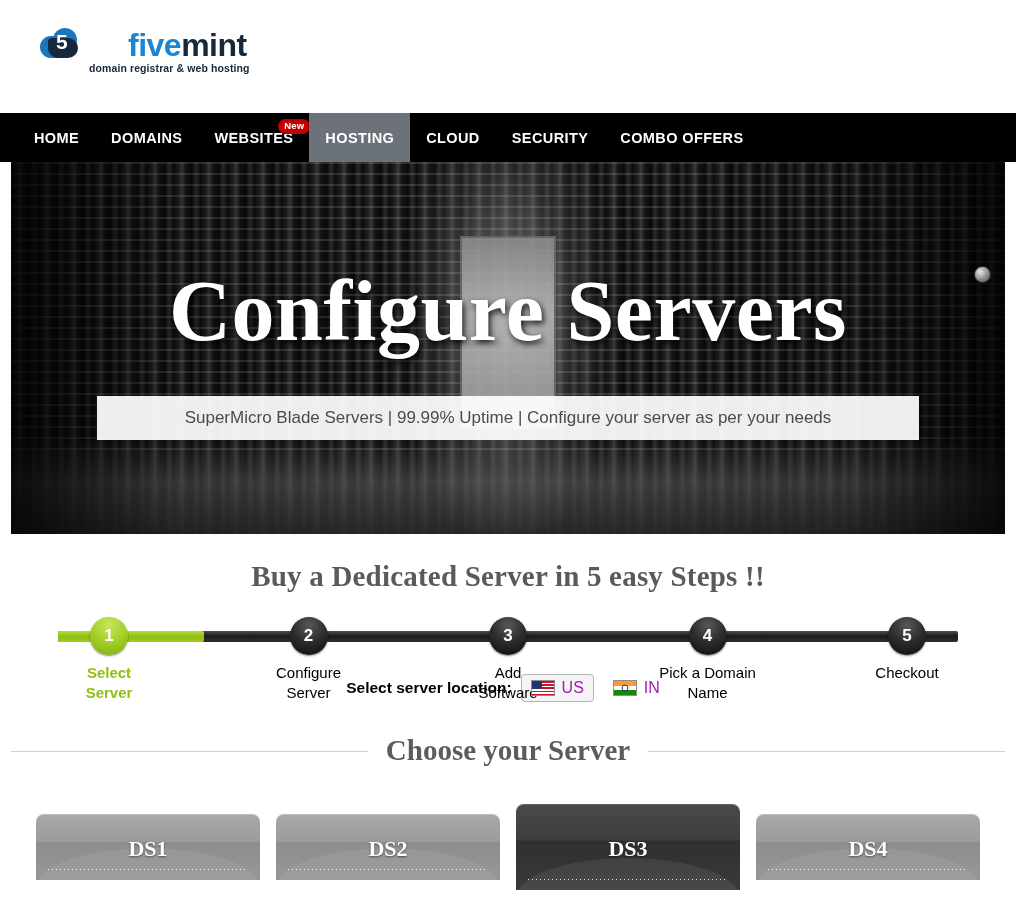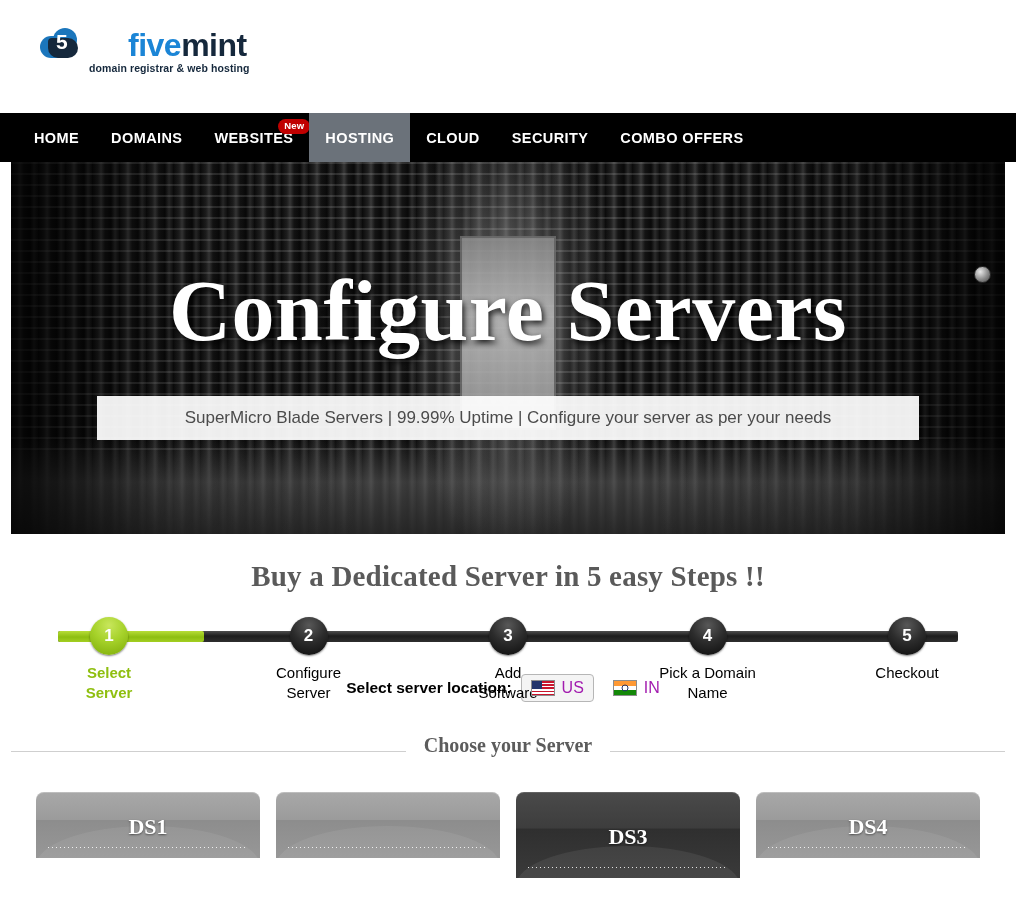--- a/index.html
+++ b/index.html
@@ -350,31 +350,31 @@
   .choose-title {
     position: absolute;
     left: 0; right: 0;
     top: 0;
     text-align: center;
   }
   .choose-title span {
     background: #ffffff;
     padding: 0 18px;
     font-family: "Liberation Serif", serif;
-    font-size: 20px;
+    font-size: 29px;
     font-weight: bold;
     color: #5c5c5c;
   }
 
   
   .server-tabs {
     margin-top: 24px;
     display: flex;
     justify-content: center;
-    align-items: flex-start;
+    align-items: center;
     gap: 16px;
     height: 110px;
   }
   .server-tab {
     width: 224px;
     height: 66px;
     border-radius: 8px 8px 0 0;
     background: linear-gradient(to bottom, #a8a8a8 0%, #9b9b9b 42%, #8d8d8d 43%, #979797 100%);
     position: relative;
     cursor: pointer;
@@ -539,20 +539,21 @@
     <span>Choose your Server</span>
   </div>
 </div>
 
 <div class="server-tabs">
   <div class="server-tab">
     <div class="tab-label">DS1</div>
     <div class="tab-dots"></div>
   </div>
   <div class="server-tab">
+    <div class="tab-label">DS2</div>
     <div class="tab-dots"></div>
   </div>
   <div class="server-tab active">
     <div class="tab-label">DS3</div>
     <div class="tab-dots"></div>
   </div>
   <div class="server-tab">
     <div class="tab-label">DS4</div>
     <div class="tab-dots"></div>
   </div>

